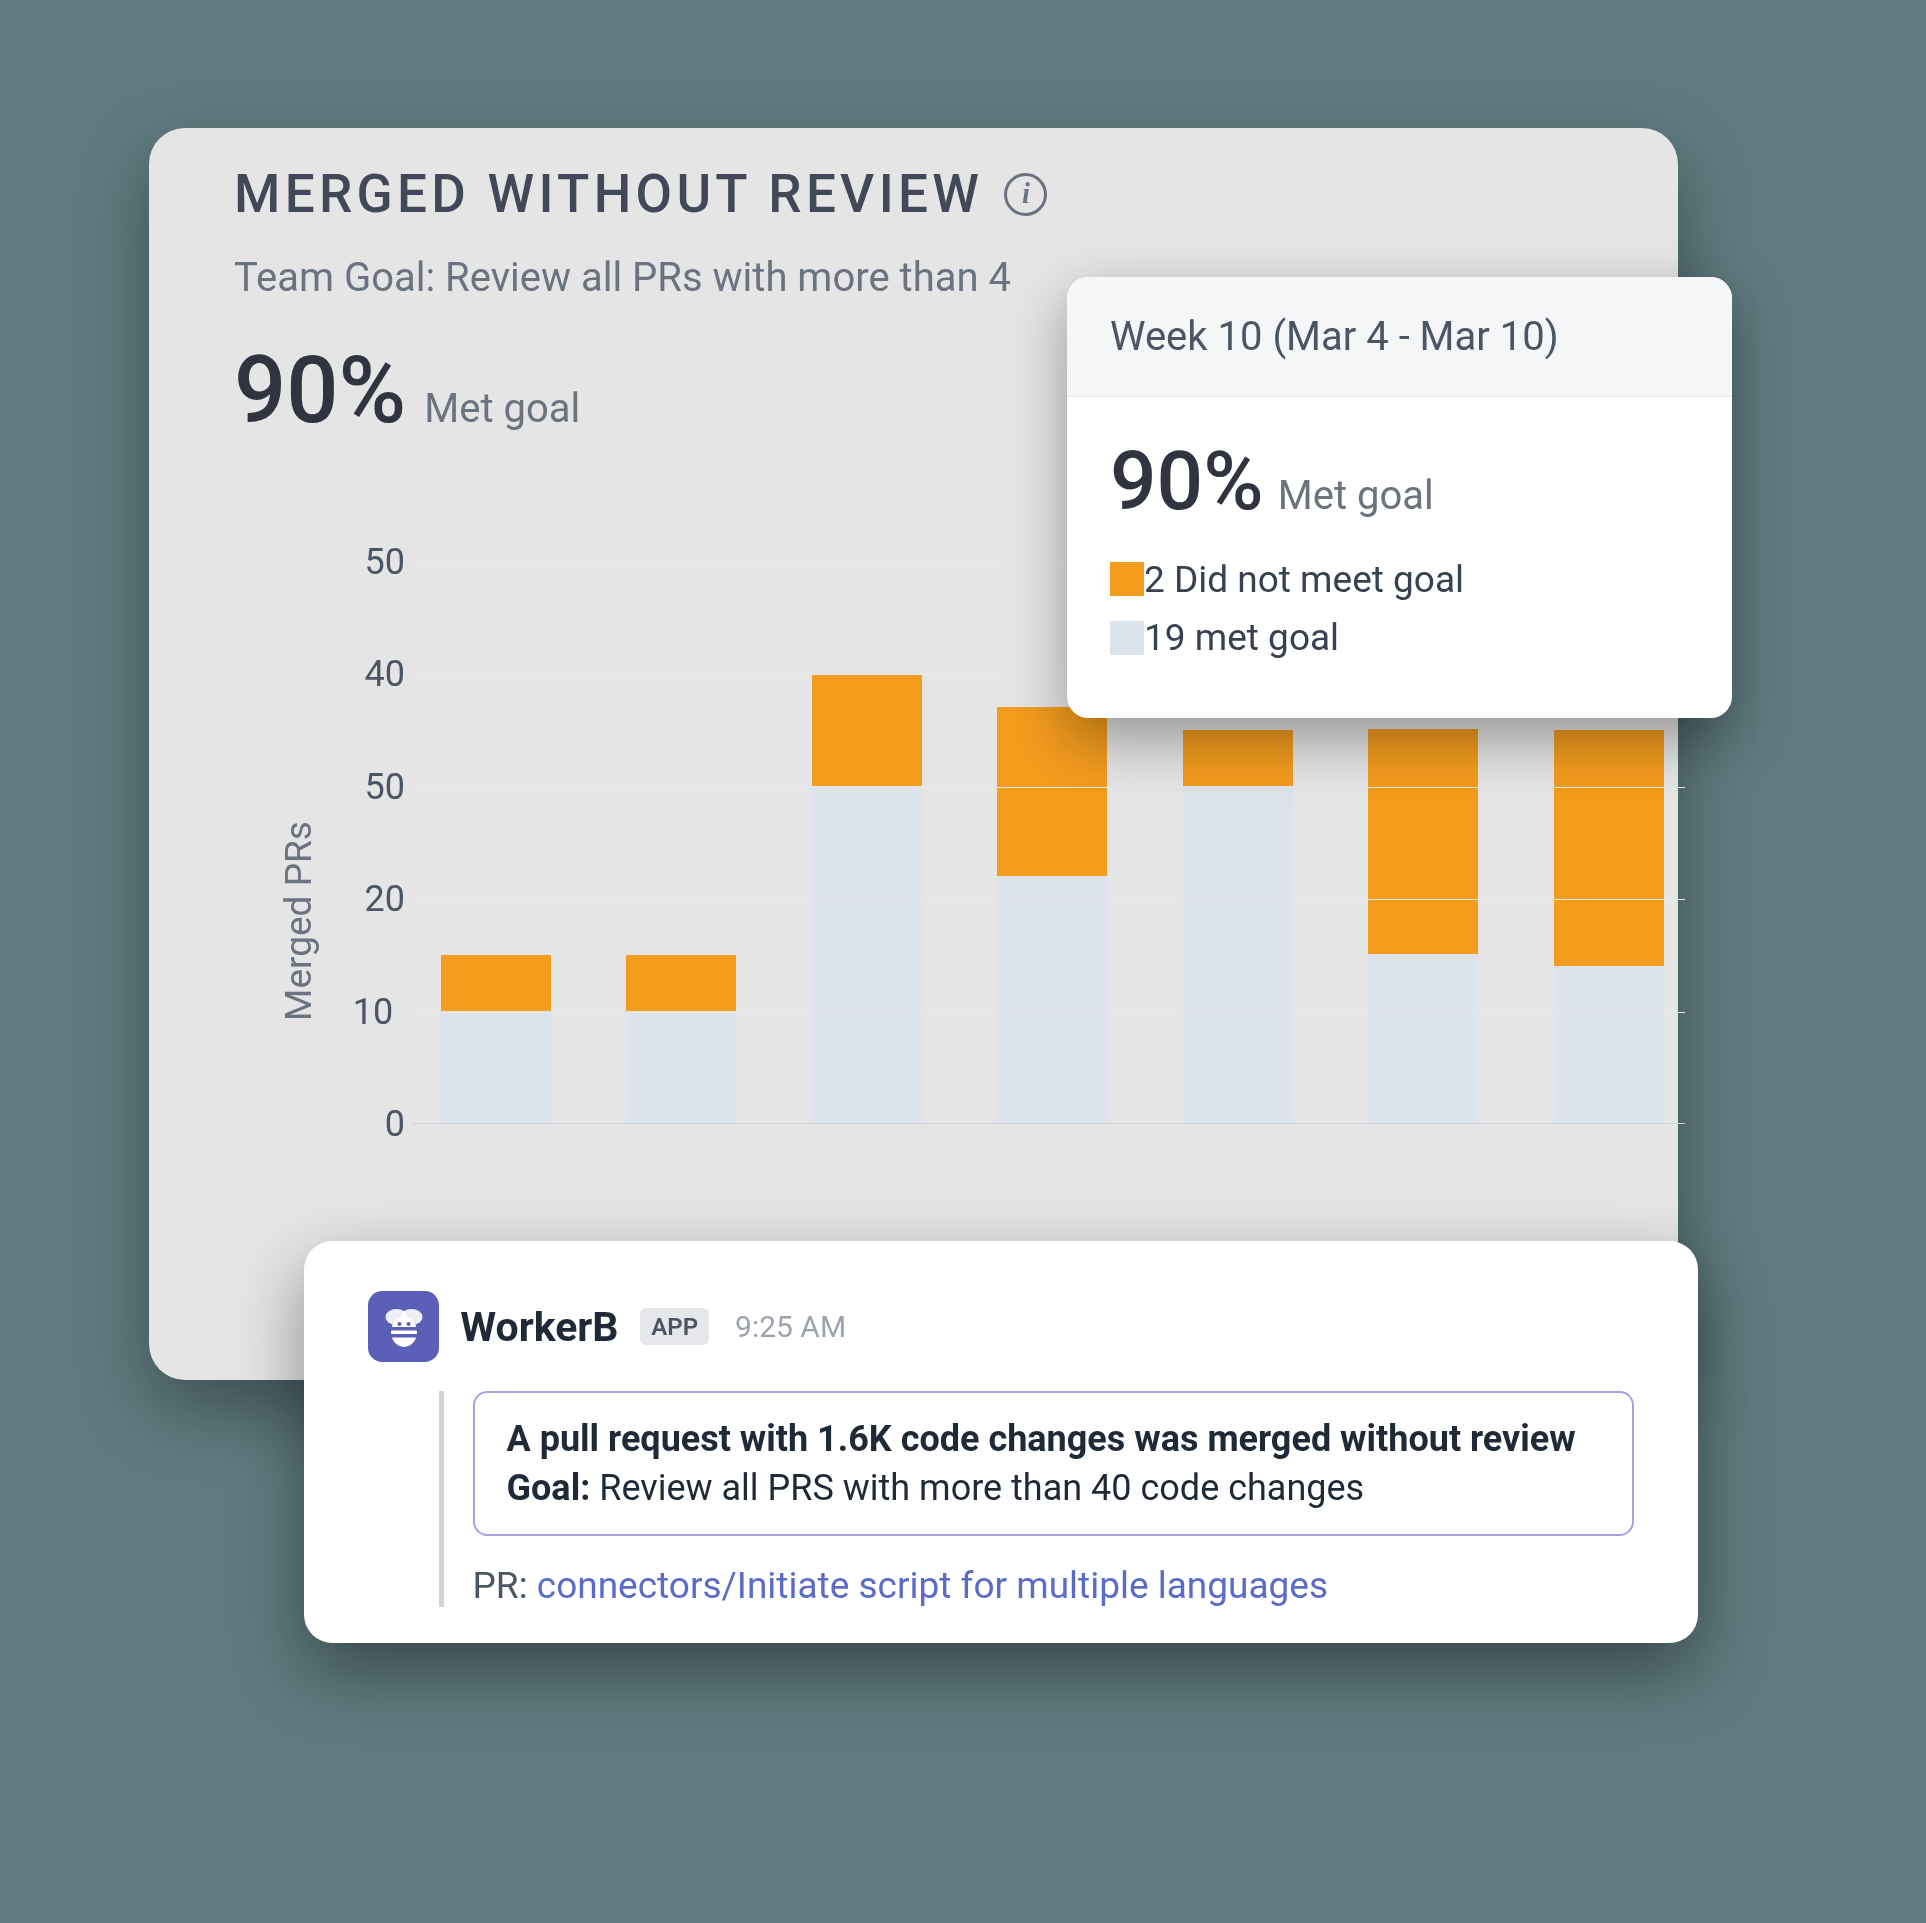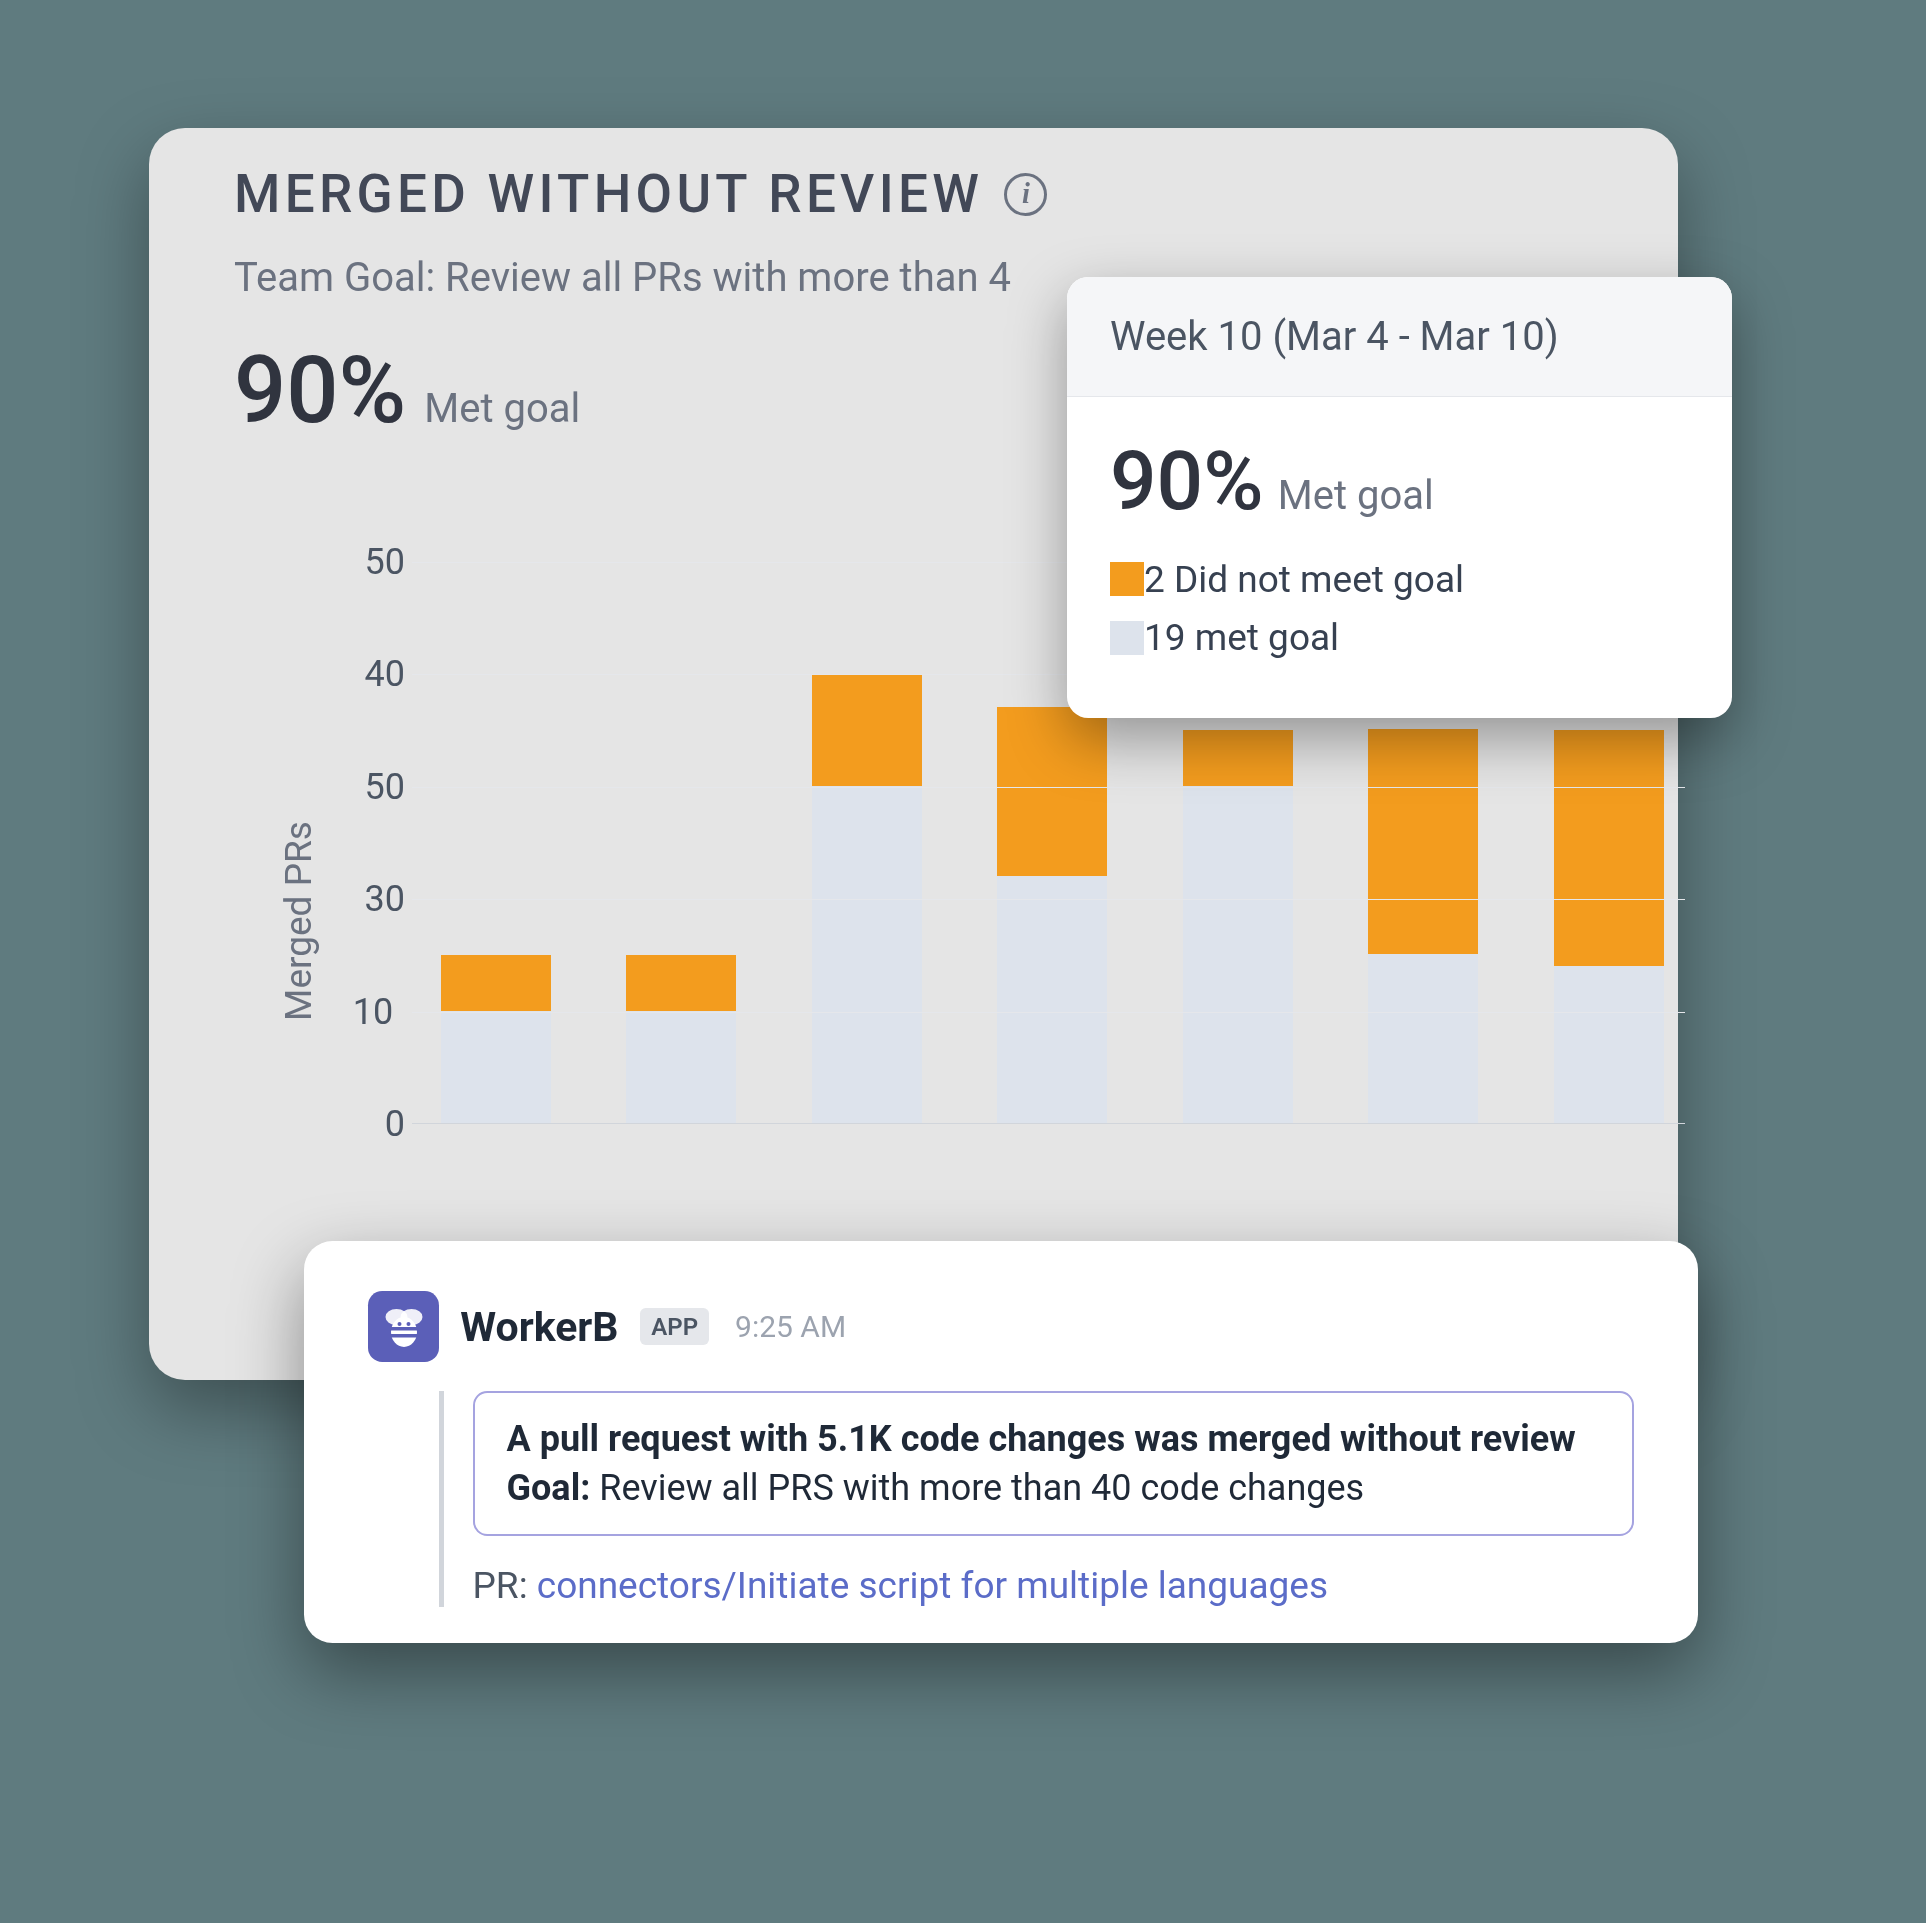--- a/index.html
+++ b/index.html
@@ -312,21 +312,21 @@
           </div>
         </div>
     <div class="grid-line" style="top: 450px;"></div>
         <div class="grid-line" style="top: 337px;"></div>
         <div class="grid-line" style="top: 225px;"></div>
         <div class="grid-line" style="top: 112px;"></div>
         <div class="grid-line" style="top: 0px;"></div>
       </div>
   <div class="y-tick" style="top: 562px;">0</div>
       <div class="y-tick" style="top: 450px; text-align: center;">10</div>
-      <div class="y-tick" style="top: 337px;">30</div>
+      <div class="y-tick" style="top: 337px;">20</div>
       <div class="y-tick" style="top: 225px;">50</div>
       <div class="y-tick" style="top: 112px;">40</div>
       <div class="y-tick" style="top: 0px;">50</div>
     </div>
 </div>
 
 <div class="tooltip-card">
   <div class="tooltip-header">Week 10 (Mar 4 - Mar 10)</div>
   <div class="tooltip-body">
     <div class="tooltip-metric">
@@ -356,21 +356,21 @@
         <circle cx="41" cy="44" r="4" fill="#5b5fb8"></circle>
         <circle cx="59" cy="44" r="4" fill="#5b5fb8"></circle>
       </svg>
     </div>
     <span class="app-name">WorkerB</span>
     <span class="app-badge">APP</span>
     <span class="timestamp">9:25 AM</span>
   </div>
   <div class="notify-content">
     <div class="notice-box">
-      <div class="notice-line1">A pull request with 5.1K code changes was merged without review</div>
+      <div class="notice-line1">A pull request with 1.6K code changes was merged without review</div>
       <div class="notice-line2">
         <span class="goal-label">Goal:</span><span> Review all PRS with more than 40 code changes</span>
       </div>
     </div>
     <div class="pr-line">
       <span>PR: </span><span class="pr-link">connectors/Initiate script for multiple languages</span>
     </div>
   </div>
 </div>
 

